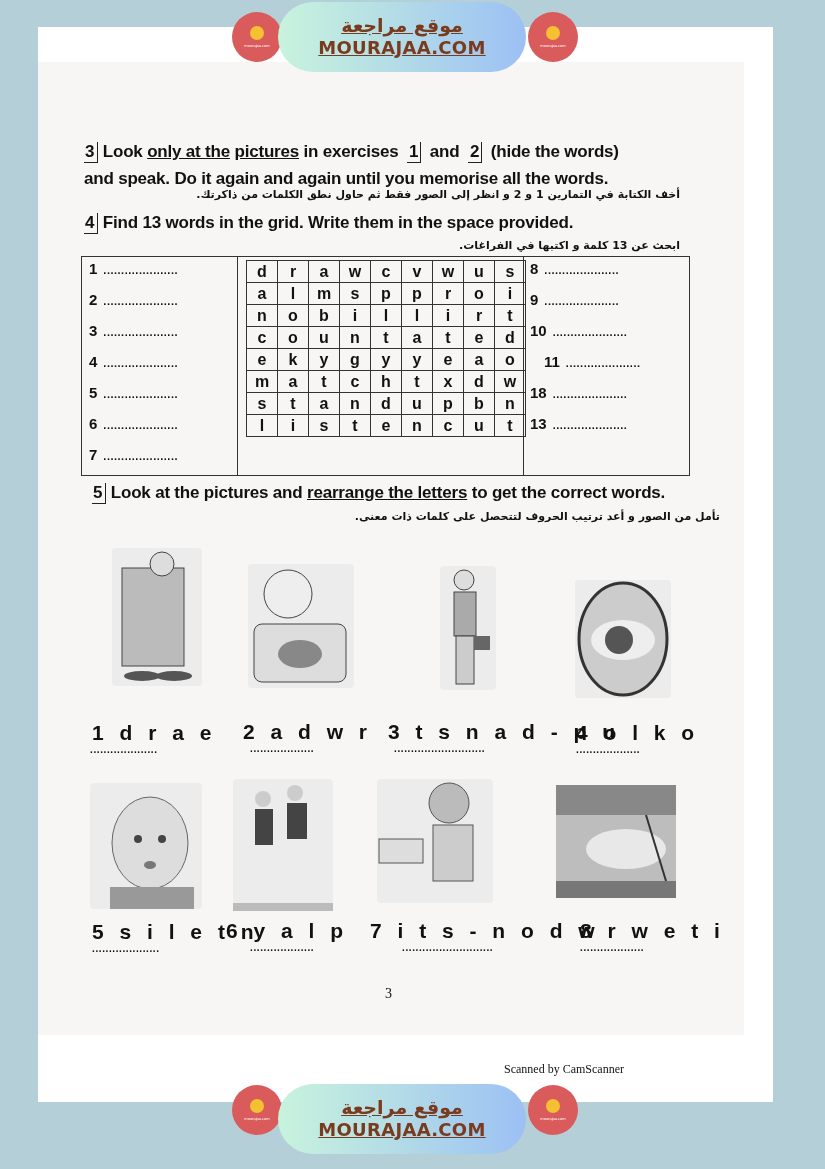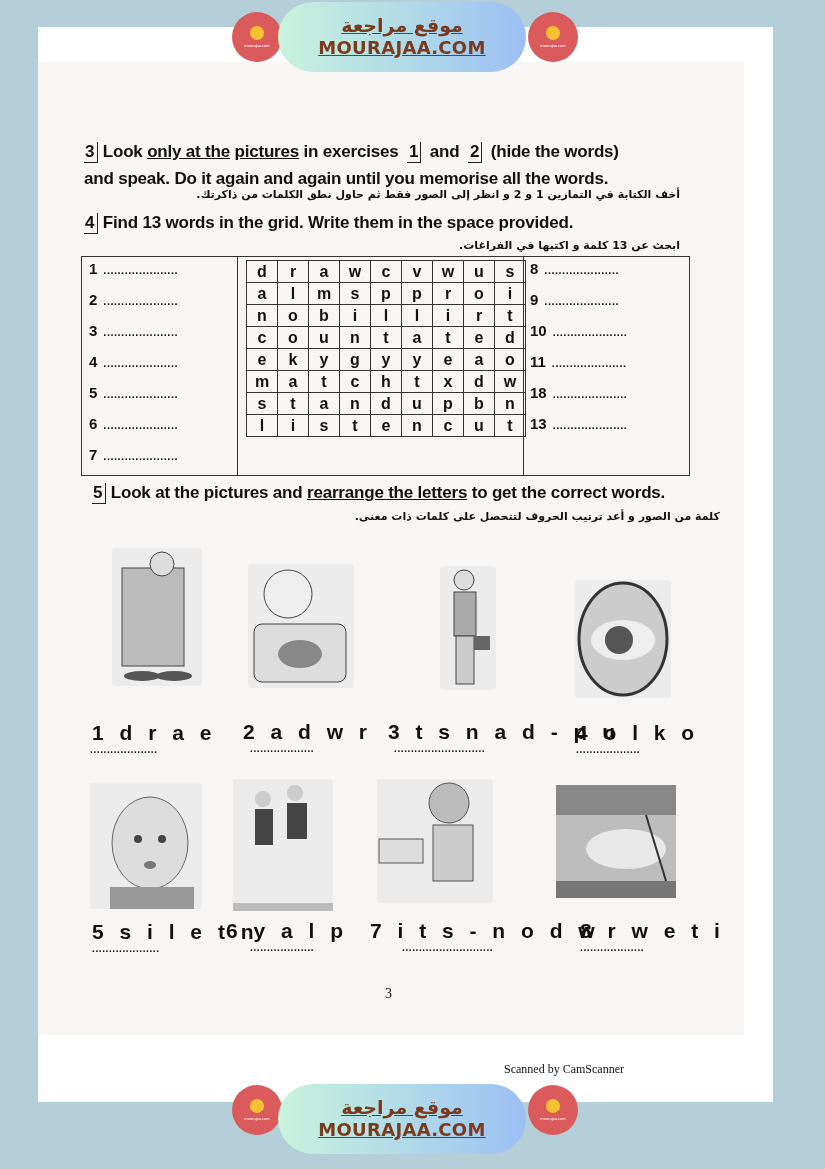--- a/index.html
+++ b/index.html
@@ -165,31 +165,31 @@
           <td>u</td>
           <td>t</td>
         </tr>
       </tbody>
   </table>
 
   <div class="col-right">
     <div class="ans" style="left:6px;top:3px;"><span>8</span><span class="dots">.....................</span></div>
     <div class="ans" style="left:6px;top:34px;"><span>9</span><span class="dots">.....................</span></div>
     <div class="ans" style="left:6px;top:65px;"><span>10</span><span class="dots">.....................</span></div>
-    <div class="ans" style="left:6px;top:96px;"><span>11</span><span class="dots">.....................</span></div>
+    <div class="ans" style="left:20px;top:96px;"><span>11</span><span class="dots">.....................</span></div>
     <div class="ans" style="left:6px;top:127px;"><span>18</span><span class="dots">.....................</span></div>
     <div class="ans" style="left:6px;top:158px;"><span>13</span><span class="dots">.....................</span></div>
   </div>
 </div>
 
 <div class="ex" style="left:92px;top:483px;">
   <span class="box">5</span>
   <span>Look at the pictures and </span><span class="u">rearrange the letters</span><span>  to get the correct words.</span>
 </div>
-<div class="arline" style="right:105px;top:510px;">كلمة من الصور و أعد ترتيب الحروف لتتحصل على كلمات ذات معنى.</div>
+<div class="arline" style="right:105px;top:510px;">تأمل من الصور و أعد ترتيب الحروف لتتحصل على كلمات ذات معنى.</div>
 
 <div class="pic" style="left:112px;top:548px;width:90px;height:138px;">
   <svg width="90" height="138" viewBox="0 0 90 138">
       <rect x="10" y="20" width="62" height="98" fill="#bbb" stroke="#444"></rect>
       <circle cx="50" cy="16" r="12" fill="#ddd" stroke="#444"></circle>
       <ellipse cx="30" cy="128" rx="18" ry="5" fill="#555"></ellipse>
       <ellipse cx="62" cy="128" rx="18" ry="5" fill="#555"></ellipse>
     </svg>
 </div>
 <div class="pic" style="left:248px;top:564px;width:106px;height:124px;">

